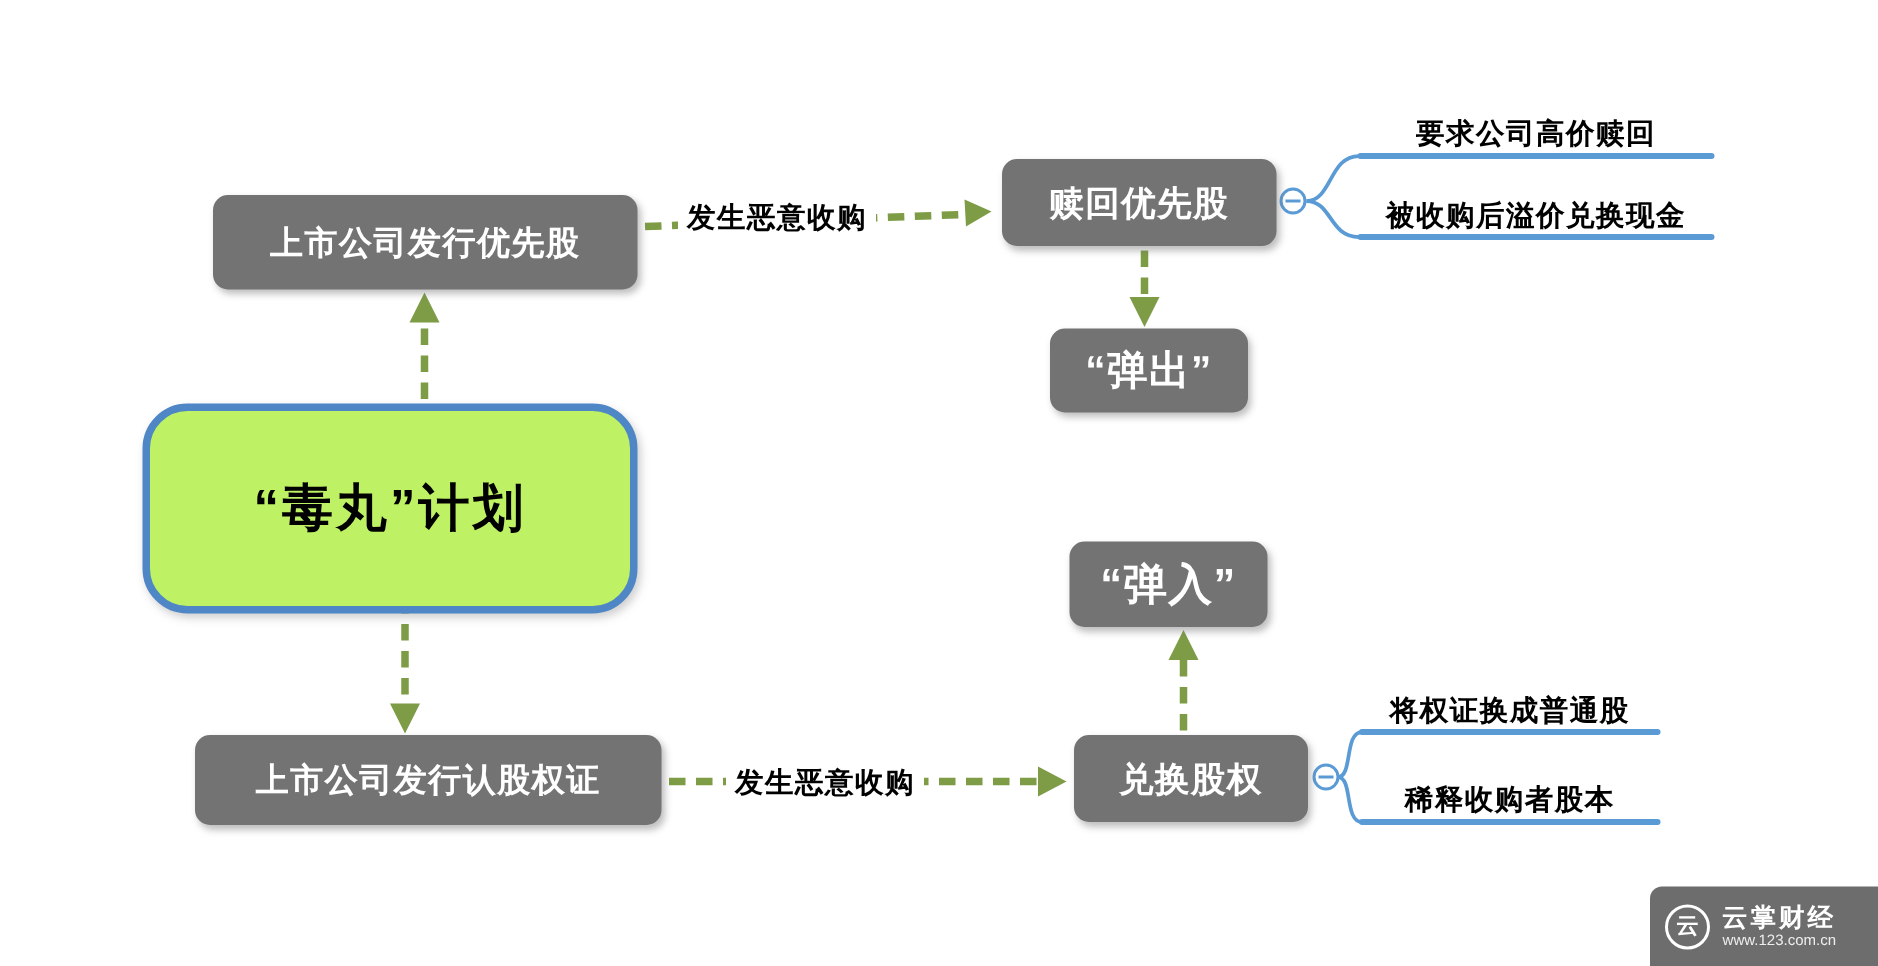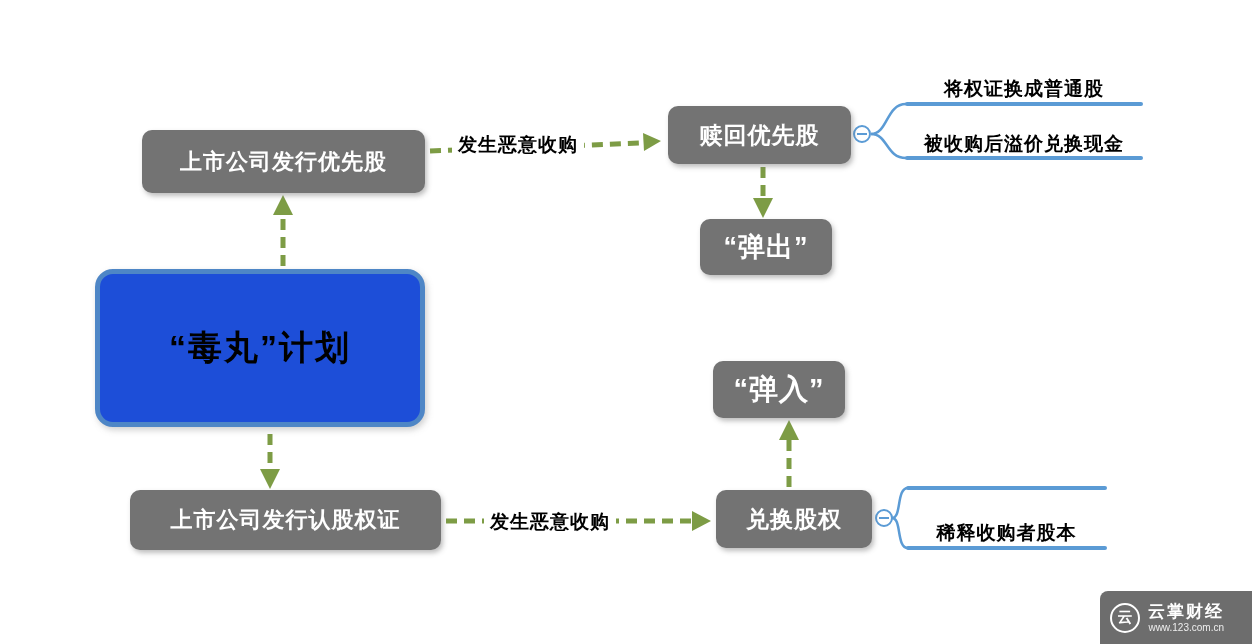--- a/index.html
+++ b/index.html
@@ -22,22 +22,22 @@
     letter-spacing:1px;
     white-space:nowrap;
   }
   .node-preferred{left:142px;top:130px;width:283px;height:63px;font-size:22px;}
   .node-redeem{left:668px;top:106px;width:183px;height:58px;font-size:23px;}
   .node-popout{left:700px;top:219px;width:132px;height:56px;font-size:27px;}
   .node-popin{left:713px;top:361px;width:132px;height:57px;font-size:29px;}
   .node-convert{left:716px;top:490px;width:156px;height:58px;font-size:23px;}
   .node-warrant{left:130px;top:490px;width:311px;height:60px;font-size:22px;}
   .node-center{
-    position:absolute;left:95px;top:269px;width:330px;height:158px;
-    background:#1d4ed8;border:5px solid #4e86c6;border-radius:18px;
+    position:absolute;left:95px;top:269px;width:330px;height:140px;
+    background:#bef264;border:5px solid #4e86c6;border-radius:30px;
     box-sizing:border-box;
     display:flex;align-items:center;justify-content:center;
     font-size:34px;font-weight:700;color:#000;
     letter-spacing:2px;
     box-shadow:2px 3px 6px rgba(120,120,120,.35);
     white-space:nowrap;
   }
   .edge-label{
     position:absolute;
     background:#ffffff;
@@ -125,25 +125,26 @@
   <div class="node node-preferred">上市公司发行优先股</div>
   <div class="node node-redeem">赎回优先股</div>
   <div class="node node-popout">“弹出”</div>
   <div class="node node-popin">“弹入”</div>
   <div class="node node-convert">兑换股权</div>
   <div class="node node-warrant">上市公司发行认股权证</div>
 
   <div class="edge-label edge-label-top">发生恶意收购</div>
   <div class="edge-label edge-label-bottom">发生恶意收购</div>
 
-  <div class="detail-text dt-r1">将权证换成普通股</div>
+  <div class="detail-text dt-r1">要求公司高价赎回</div>
   <div class="rule rule-r1"></div>
   <div class="detail-text dt-r2">被收购后溢价兑换现金</div>
   <div class="rule rule-r2"></div>
 
+  <div class="detail-text dt-c1">将权证换成普通股</div>
   <div class="rule rule-c1"></div>
   <div class="detail-text dt-c2">稀释收购者股本</div>
   <div class="rule rule-c2"></div>
 
   <div class="watermark">
     <div class="wm-logo">云</div>
     <div class="wm-text">
       <span class="wm-brand">云掌财经</span>
       <span class="wm-url">www.123.com.cn</span>
     </div>

